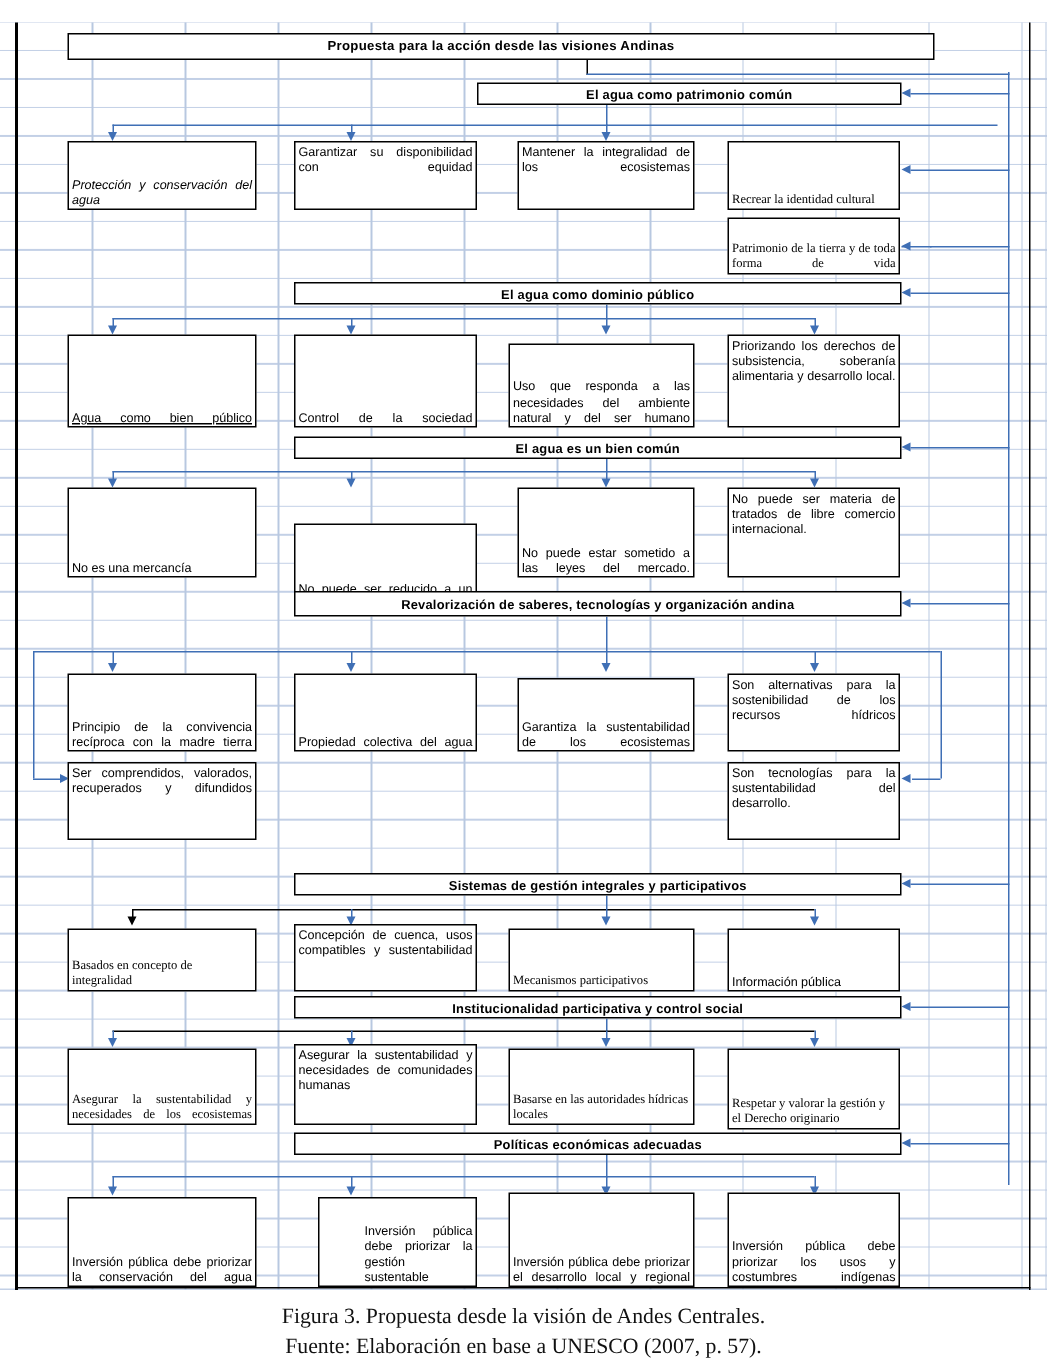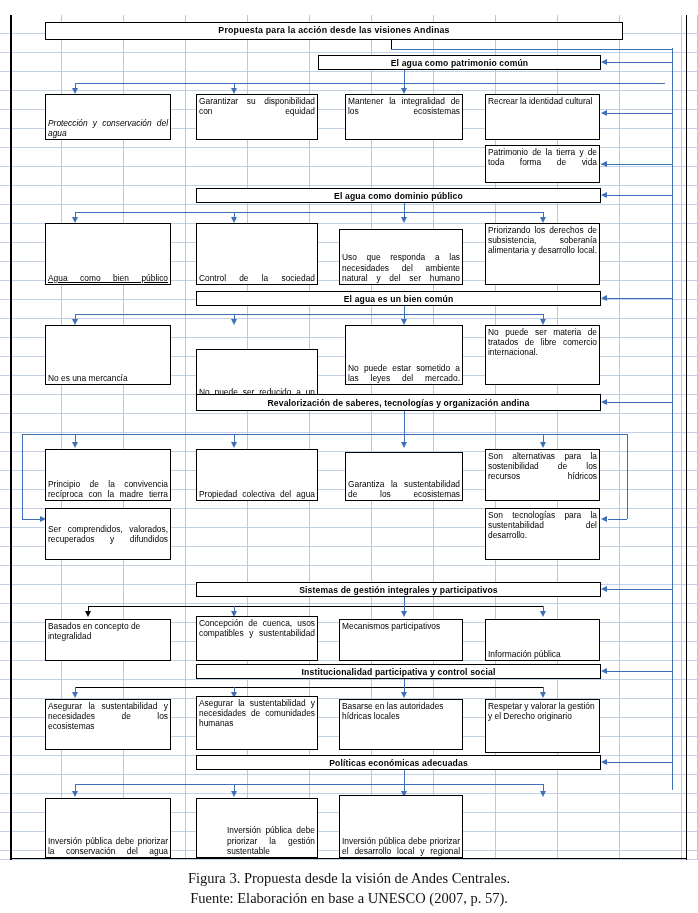--- a/index.html
+++ b/index.html
@@ -43,21 +43,21 @@
     text-align:justify;
     text-align-last:justify;
     padding:1px 2px 1px 2px;
     z-index:4;
     overflow:hidden;
     display:flex;
   }
   .box .txt{width:100%;}
   .box.v-bot{align-items:flex-end;}
   .box.v-top{align-items:flex-start;}
-  .box.v-mid{align-items:flex-start;}
+  .box.v-mid{align-items:flex-end;font-family:Liberation Serif, serif;}
   .box.nojust{text-align:left;text-align-last:left;}
 
   
   .hdr{
     position:absolute;
     border:1px solid #000;
     background:#fff;
     box-sizing:border-box;
     font-size:8.6px;
     font-weight:bold;
@@ -237,21 +237,21 @@
   <div class="box v-bot" style="left:196px;top:449px;width:122px;height:52px;">
       <span class="txt">Propiedad colectiva del agua</span>
     </div>
   <div class="box v-bot" style="left:345px;top:452px;width:118px;height:49px;">
       <span class="txt">Garantiza la sustentabilidad de los ecosistemas</span>
     </div>
   <div class="box v-top" style="left:485px;top:449px;width:115px;height:52px;">
       <span class="txt">Son alternativas para la sostenibilidad de los recursos hídricos</span>
     </div>
 
-  <div class="box v-top" style="left:45px;top:508px;width:126px;height:52px;align-items:center;">
+  <div class="box v-top" style="left:45px;top:508px;width:126px;height:52px;">
       <span class="txt">Ser comprendidos, valorados, recuperados y difundidos</span>
     </div>
   <div class="box v-top" style="left:485px;top:508px;width:115px;height:52px;">
       <span class="txt">Son tecnologías para la sustentabilidad del desarrollo.</span>
     </div>
 
   <div class="hdr" style="left:196px;top:582px;width:405px;height:15px;line-height:14px;">Sistemas de gestión integrales y participativos</div>
   <div class="ln hb" style="left:607px;top:589px;width:66px;"></div>
   <div class="aleft" style="left:601px;top:585.5px;"></div>
 
@@ -318,25 +318,28 @@
   <div class="ln vb" style="left:404px;top:784px;height:8px;"></div>
   <div class="ln vb" style="left:543px;top:784px;height:8px;"></div>
   <div class="adown" style="left:71.5px;top:791px;"></div>
   <div class="adown" style="left:230.5px;top:791px;"></div>
   <div class="adown" style="left:400.5px;top:791px;"></div>
   <div class="adown" style="left:539.5px;top:791px;"></div>
 
   <div class="box v-bot" style="left:45px;top:798px;width:126px;height:60px;">
       <span class="txt">Inversión pública debe priorizar la conservación del agua</span>
     </div>
-  <div class="box v-bot" style="left:196px;top:798px;width:122px;height:60px;padding-left:30px;">
+  <div class="box v-bot" style="left:212px;top:798px;width:106px;height:60px;padding-left:30px;">
       <span class="txt">Inversión pública debe priorizar la gestión sustentable</span>
     </div>
   <div class="box v-bot" style="left:339px;top:795px;width:124px;height:63px;">
       <span class="txt">Inversión pública debe priorizar el desarrollo local y regional</span>
+    </div>
+  <div class="box v-bot" style="left:485px;top:795px;width:115px;height:63px;">
+      <span class="txt">Inversión pública debe priorizar los usos y costumbres indígenas</span>
     </div>
 
 </div>
 
 <div id="caption">
   <div>Figura 3. Propuesta desde la visión de Andes Centrales.</div>
   <div>Fuente: Elaboración en base a UNESCO (2007, p. 57).</div>
 </div>
 
 </body></html>

